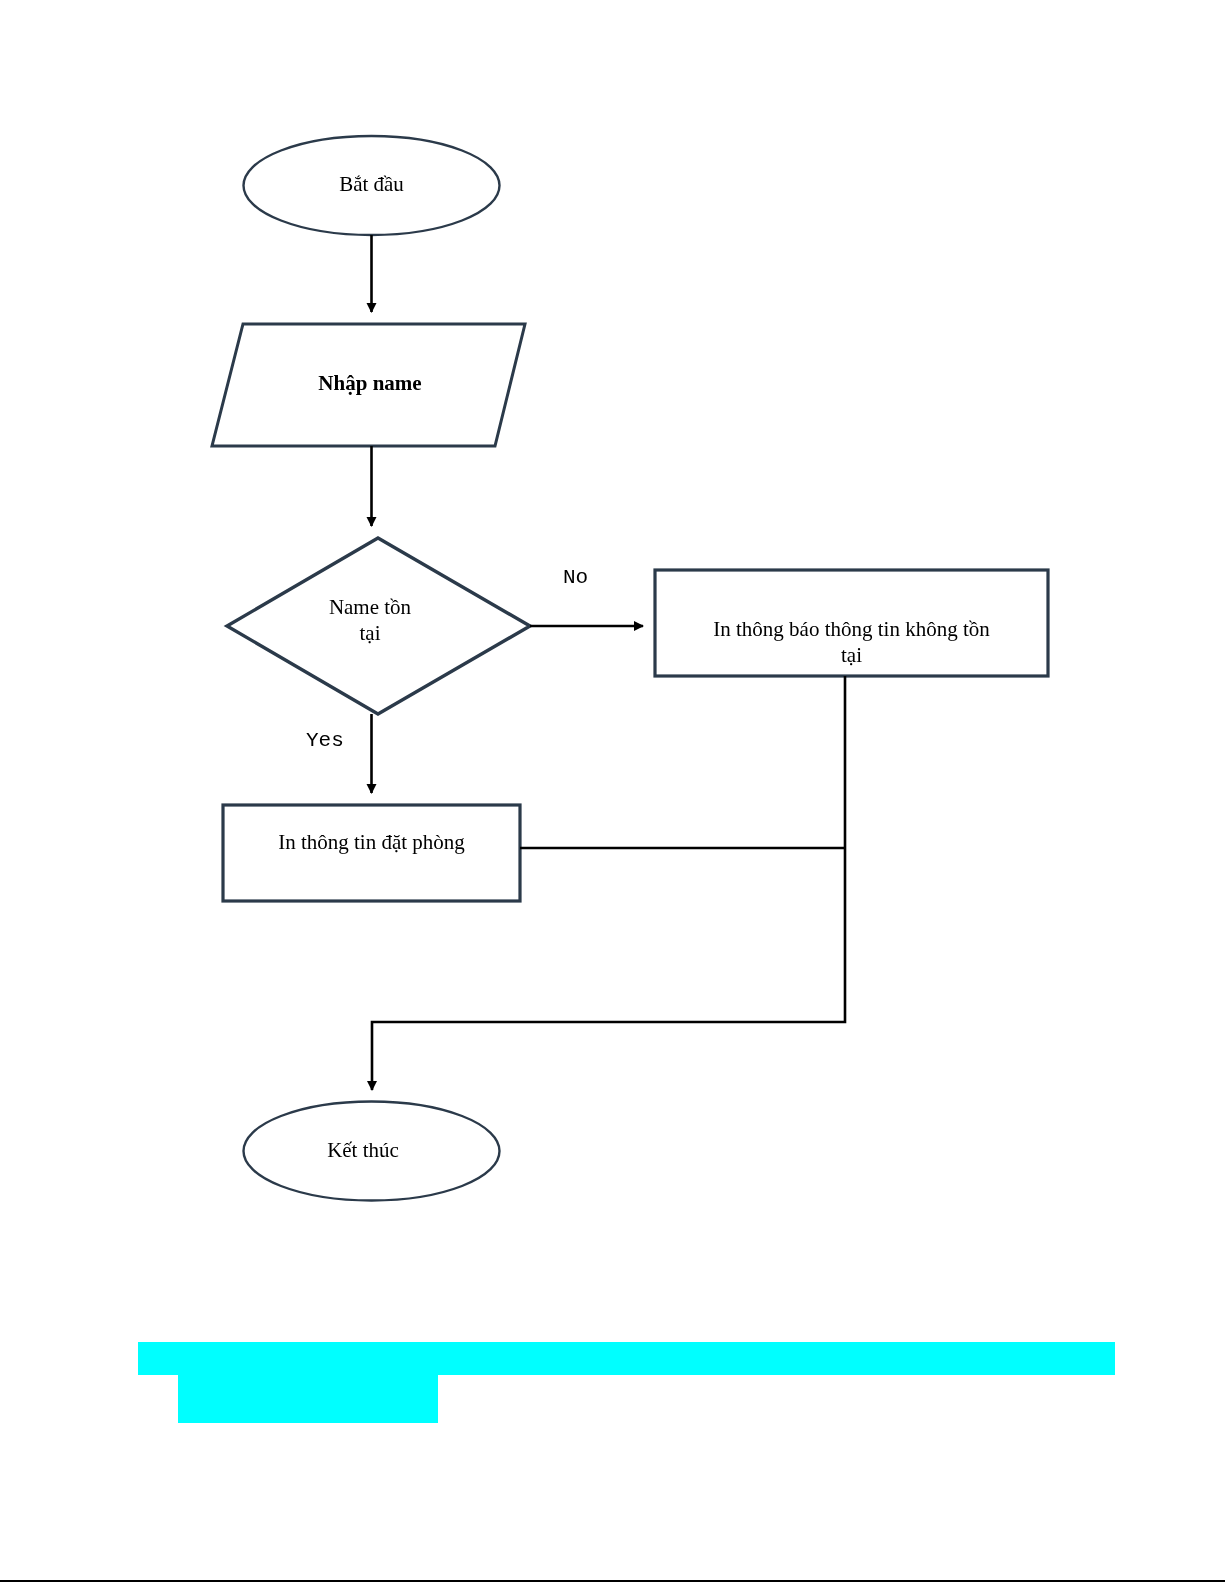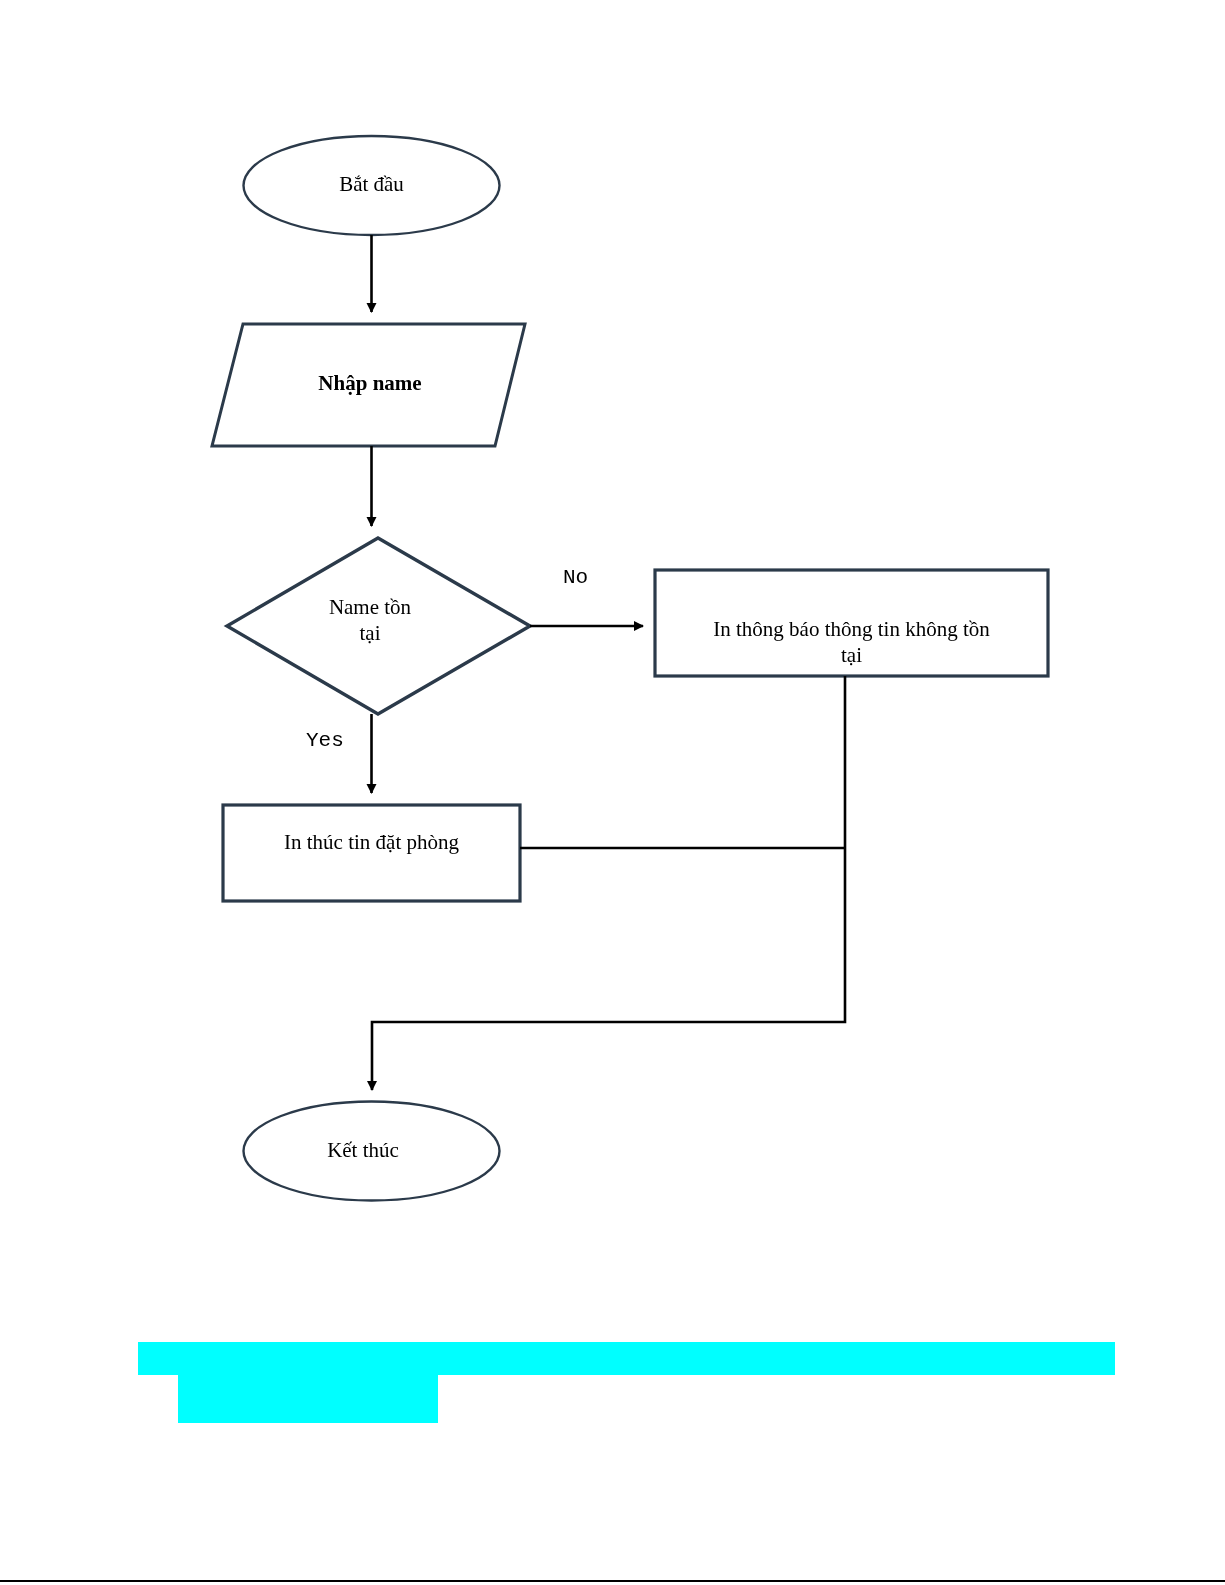--- a/index.html
+++ b/index.html
@@ -91,21 +91,21 @@
   <div class="node-label" style="left:243px; top:172px; width:257px;">Bắt đầu</div>
 
   <div class="node-label" style="left:225px; top:371px; width:290px;font-weight:bold;">Nhập name</div>
 
   <div class="node-label" style="left:260px; top:595px; width:220px;">Name tồn
 tại</div>
 
   <div class="node-label" style="left:662px; top:595px; width:379px;margin-top:22px;">In thông báo thông tin không tồn
 tại</div>
 
-  <div class="node-label" style="left:228px; top:830px; width:287px;">In thúc tin đặt phòng</div>
+  <div class="node-label" style="left:228px; top:830px; width:287px;">In thông tin đặt phòng</div>
 
   <div class="node-label" style="left:243px; top:1138px; width:240px;">Kết thúc</div>
 
   <div class="edge-label" style="left:563px; top:566px;">No</div>
 
   <div class="edge-label" style="left:306px; top:729px;">Yes</div>
 
   <div class="highlight-block" style="left:138px; top:1342px; width:977px; height:33px;"></div>
   <div class="highlight-block" style="left:178px; top:1375px; width:260px; height:48px;"></div>
 

